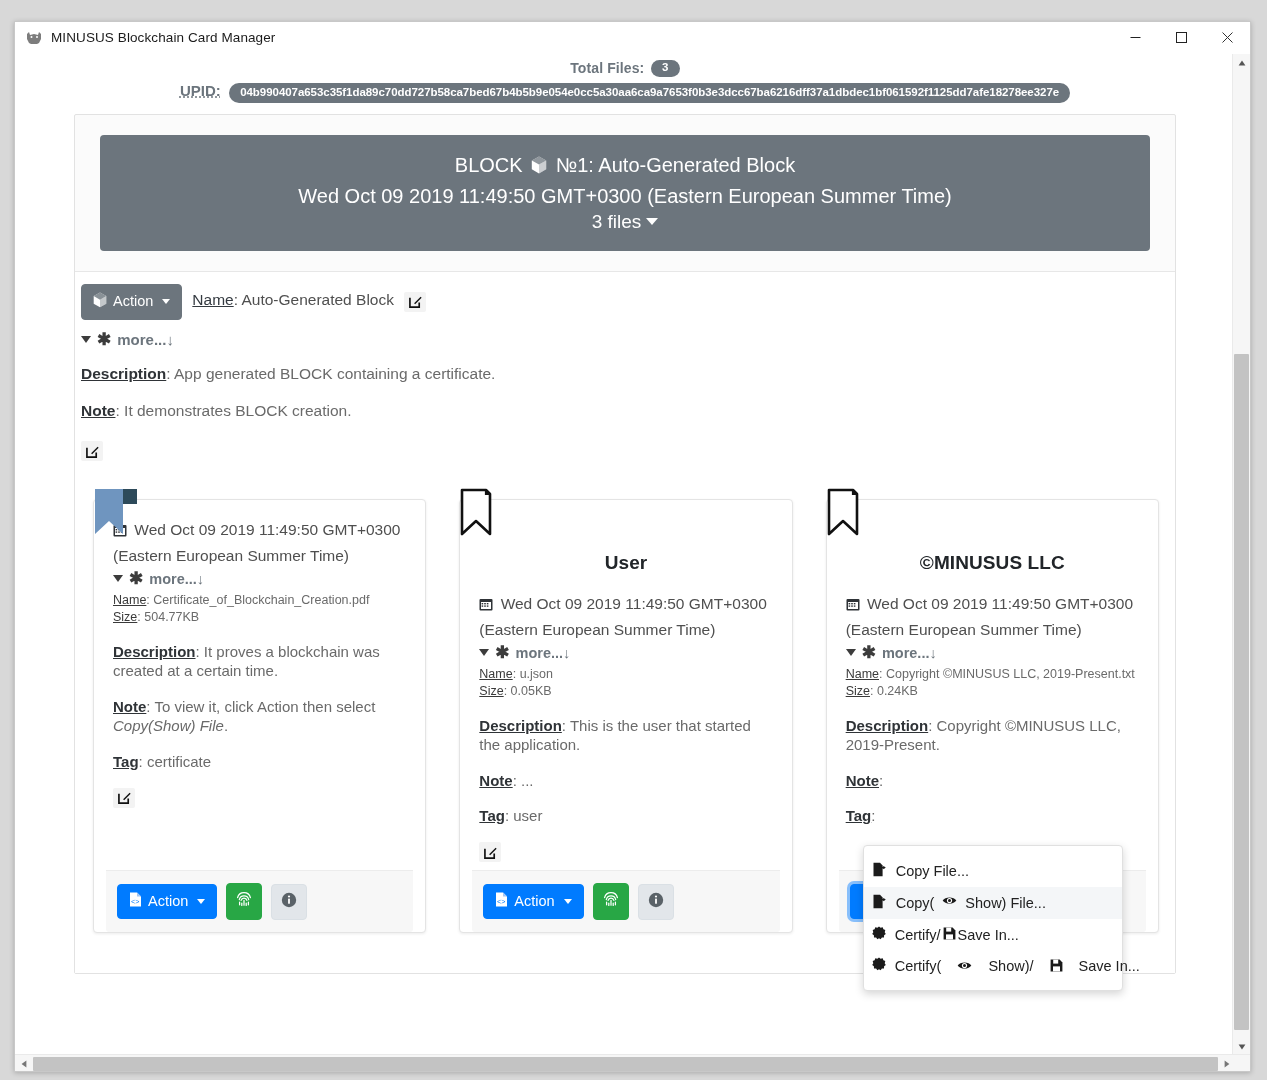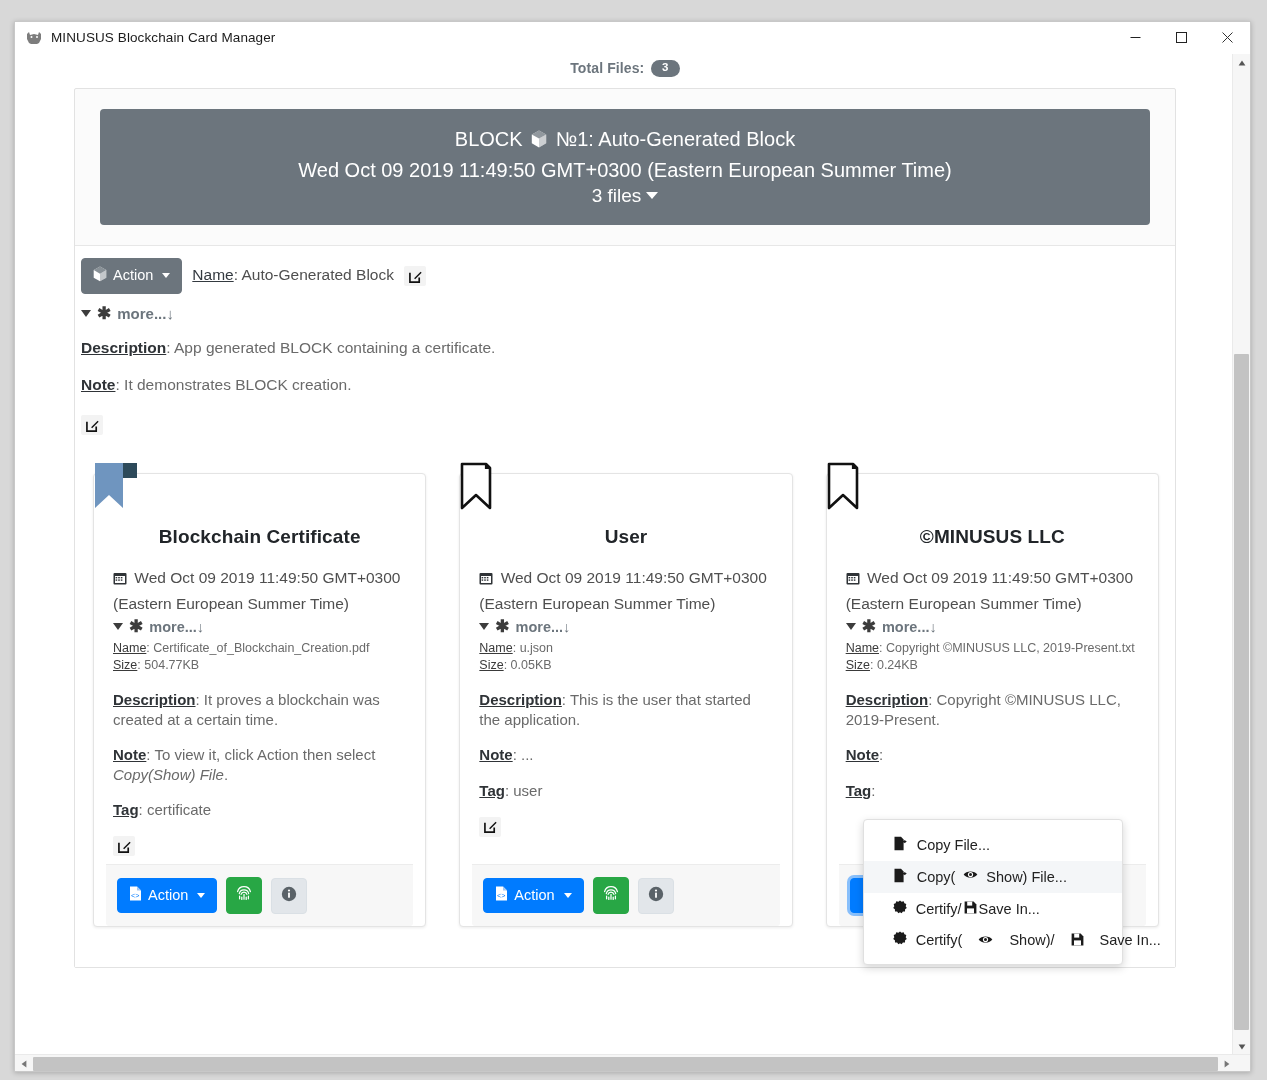--- a/index.html
+++ b/index.html
@@ -369,21 +369,21 @@
     border: 1px solid #e0e0e0;
     border-radius: 4px;
     box-shadow: 0 3px 9px rgba(0,0,0,.17);
     padding: 9px 0;
     z-index: 40;
   }
   .dropdown-item {
     display: flex;
     align-items: center;
     gap: 9px;
-    padding: 7px 29px;
+    padding: 7px 8px;
     font-size: 14.5px;
     color: #222;
     cursor: pointer;
     white-space: nowrap;
   }
   .dropdown-item.active { background: #f4f6f8; }
 
   
   .vscroll {
     position: absolute;
@@ -475,20 +475,24 @@
 
   <div class="content-host">
     <div class="content-scroll">
       <div class="page-inner">
 
         <div class="top-summary">
           <div>
             <span class="total-files">Total Files:</span>
             <span class="badge-pill">3</span>
           </div>
+          <div class="upid-row">
+            <span class="upid-label">UPID:</span>
+            <span class="upid-value">04b990407a653c35f1da89c70dd727b58ca7bed67b4b5b9e054e0cc5a30aa6ca9a7653f0b3e3dcc67ba6216dff37a1dbdec1bf061592f1125dd7afe18278ee327e</span>
+          </div>
         </div>
 
         <div class="block-panel">
 
           <div class="block-header">
             <div class="block-title">
               <span>BLOCK</span>
               <span style="display:inline-block;vertical-align:-2px;margin:0 3px;">
                 <svg width="16" height="18" viewBox="0 0 16 18">
                   <path d="M8 0.5 L15.2 4.5 L15.2 13.2 L8 17.4 L0.8 13.2 L0.8 4.5 Z" fill="#ffffff"></path>
@@ -556,21 +560,20 @@
 
             <div class="cards-row">
 
               <div class="card">
                 <div class="card-bookmark">
                   <svg width="46" height="60" viewBox="0 0 46 60">
                     <path d="M2 1 L30 1 L30 46 L16 33 L2 46 Z" fill="#6f95bf"></path>
                     <path d="M30 1 L44 1 L44 16 L30 16 Z" fill="#2d4a5a"></path>
                   </svg>
                 </div>
-                <div class="card-title">Blockchain Certificate</div>
                 <div class="card-body">
                   <div class="card-date">
                     <span class="cal-icon">
                       <svg width="14" height="14" viewBox="0 0 14 14">
                         <rect x="0.5" y="2" width="13" height="11.5" rx="1" fill="#2f3337"></rect>
                         <rect x="2" y="5" width="10" height="7" fill="#fff"></rect>
                         <g fill="#2f3337">
                           <rect x="2.6" y="6" width="1.6" height="1.4"></rect>
                             <rect x="5.2" y="6" width="1.6" height="1.4"></rect>
                             <rect x="7.8" y="6" width="1.6" height="1.4"></rect>

